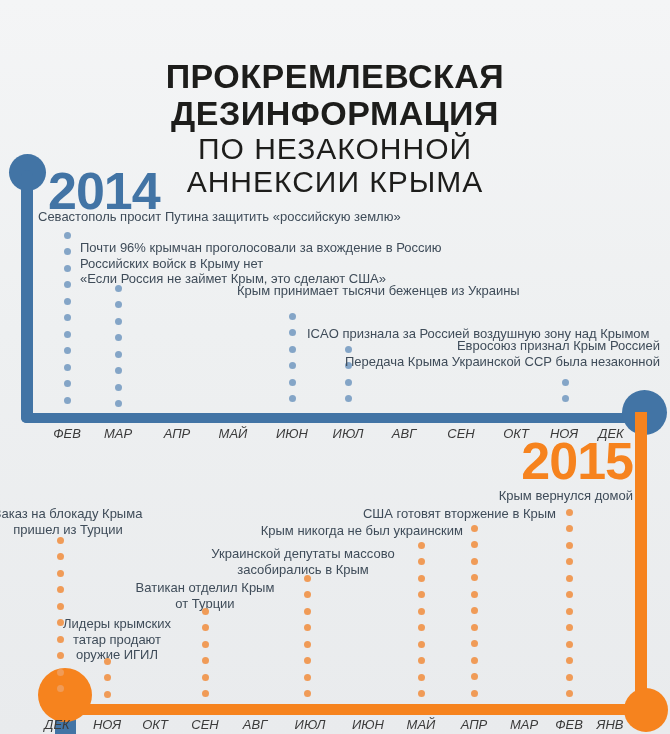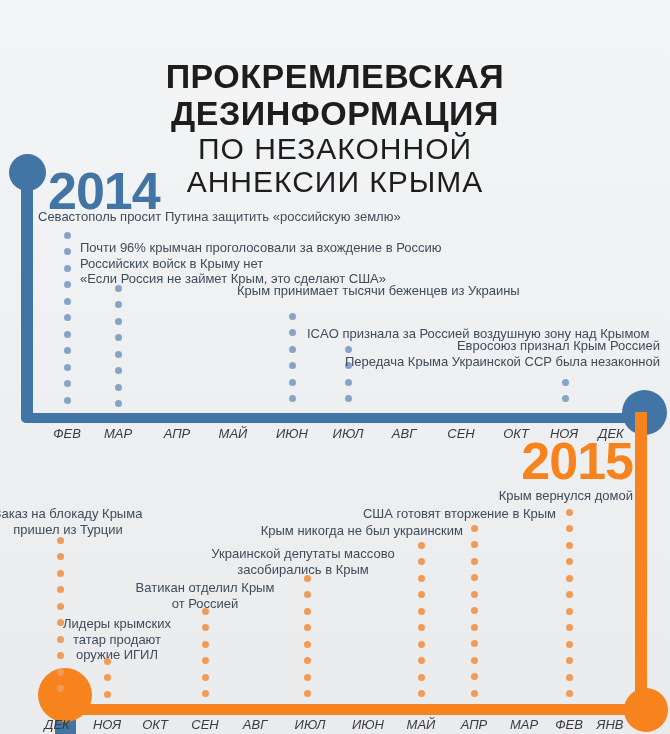--- a/index.html
+++ b/index.html
@@ -189,21 +189,21 @@
         <div class="dot dot-2015" style="left: 303.5px; top: 574.5px;"></div>
         <div class="dot dot-2015" style="left: 303.5px; top: 591px;"></div>
         <div class="dot dot-2015" style="left: 303.5px; top: 607.5px;"></div>
         <div class="dot dot-2015" style="left: 303.5px; top: 624px;"></div>
         <div class="dot dot-2015" style="left: 303.5px; top: 640.5px;"></div>
         <div class="dot dot-2015" style="left: 303.5px; top: 657px;"></div>
         <div class="dot dot-2015" style="left: 303.5px; top: 673.5px;"></div>
         <div class="dot dot-2015" style="left: 303.5px; top: 690px;"></div>
         <div class="evt" style="top: 580px; left: 205px; transform: translateX(-50%); text-align: center;">
           <div>Ватикан отделил Крым</div>
-          <div>от Россией</div>
+          <div>от Турции</div>
         </div>
         <div class="dot dot-2015" style="left: 201.5px; top: 607.5px;"></div>
         <div class="dot dot-2015" style="left: 201.5px; top: 624px;"></div>
         <div class="dot dot-2015" style="left: 201.5px; top: 640.5px;"></div>
         <div class="dot dot-2015" style="left: 201.5px; top: 657px;"></div>
         <div class="dot dot-2015" style="left: 201.5px; top: 673.5px;"></div>
         <div class="dot dot-2015" style="left: 201.5px; top: 690px;"></div>
         <div class="evt" style="top: 616px; left: 117px; transform: translateX(-50%); text-align: center;">
           <div>Лидеры крымских</div>
           <div>татар продают</div>

